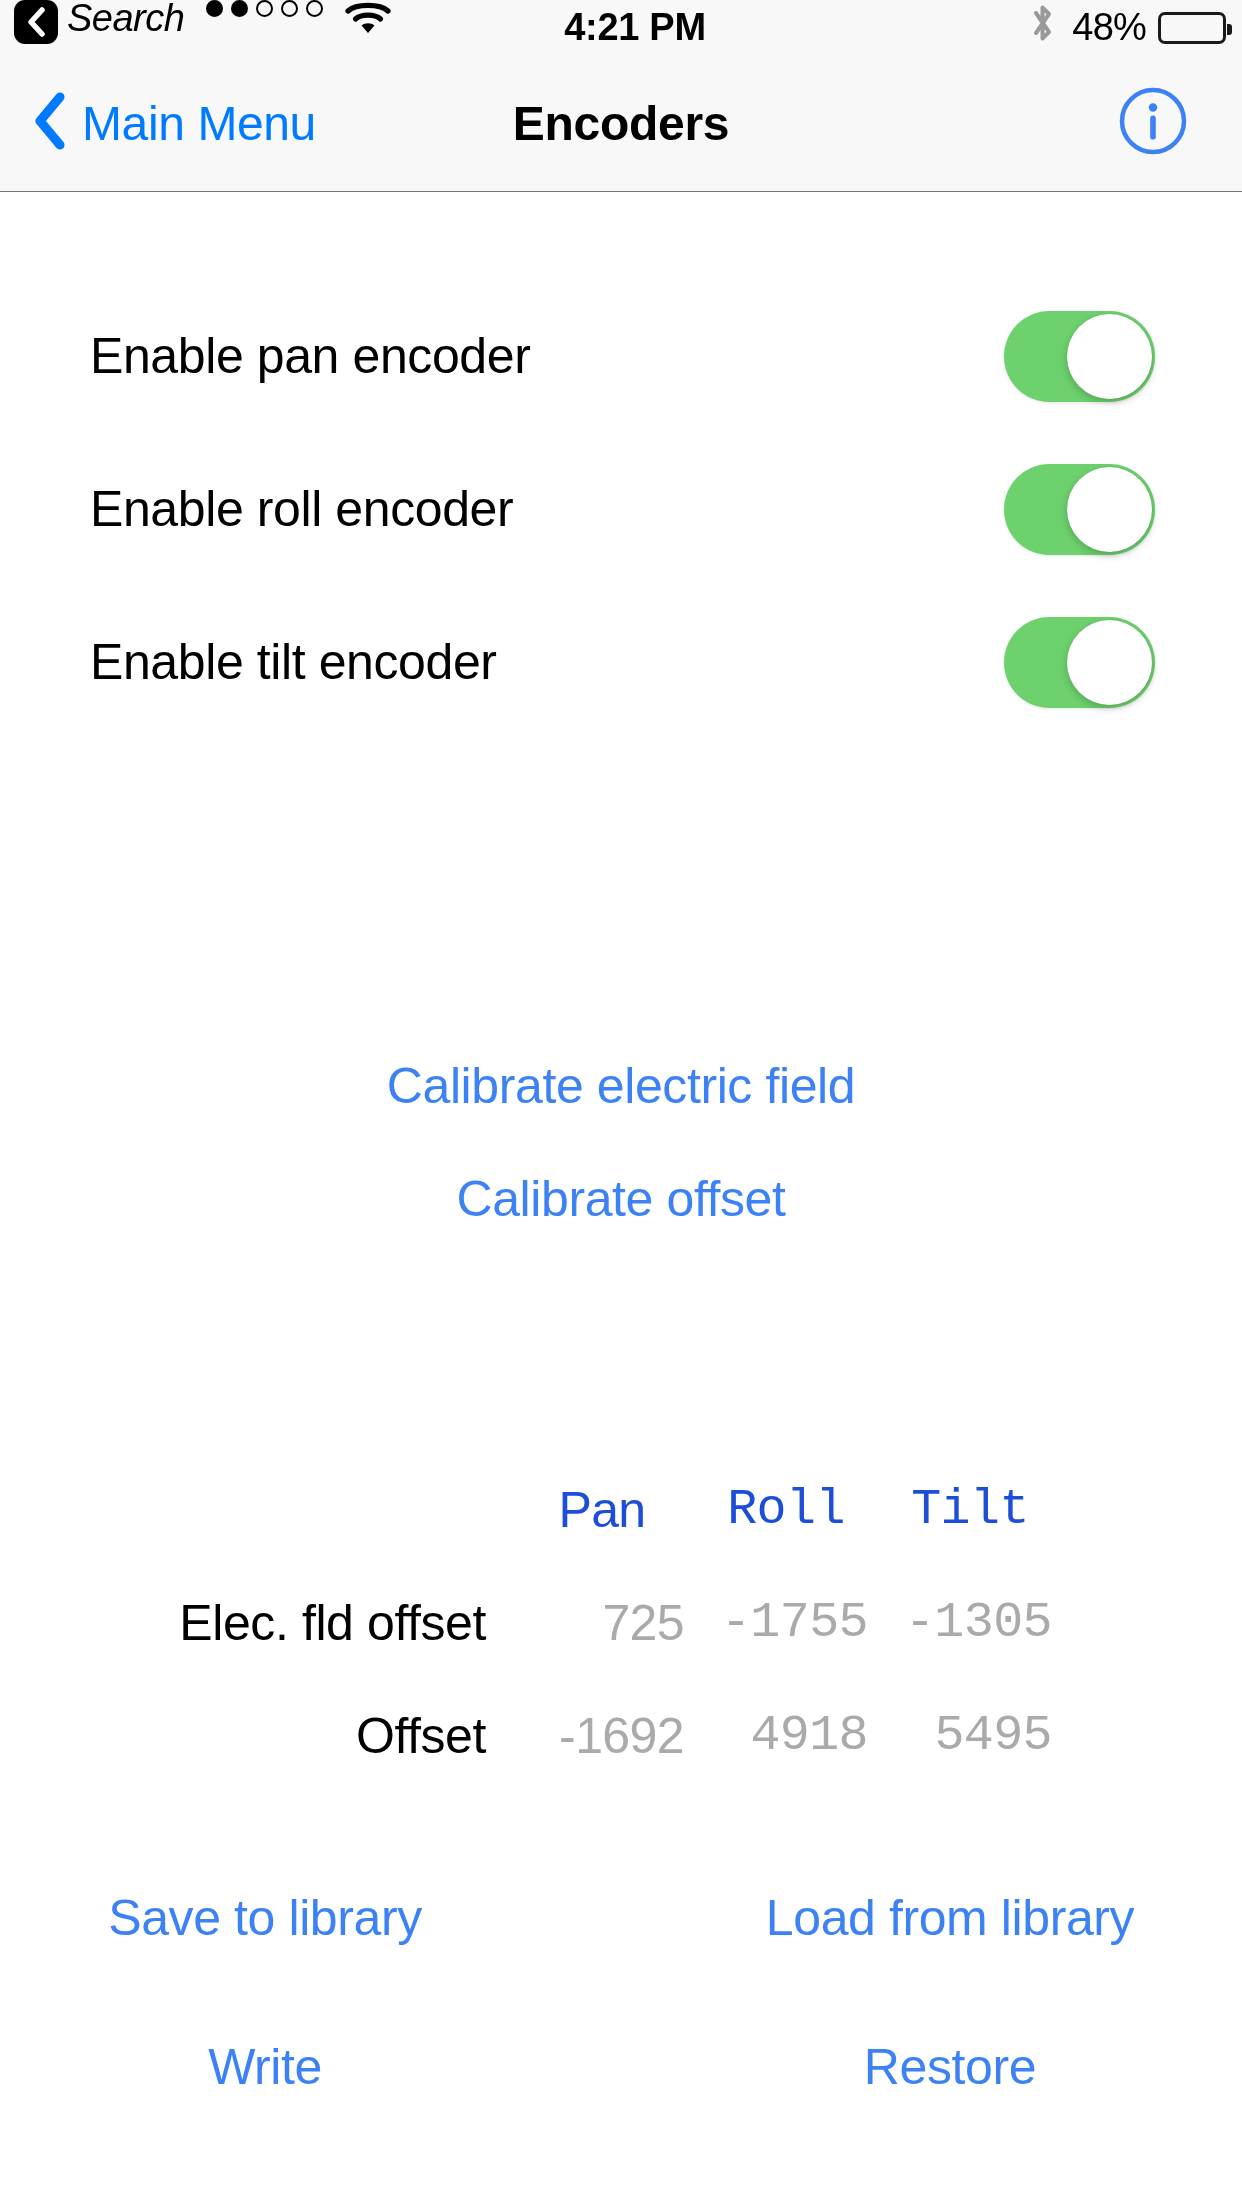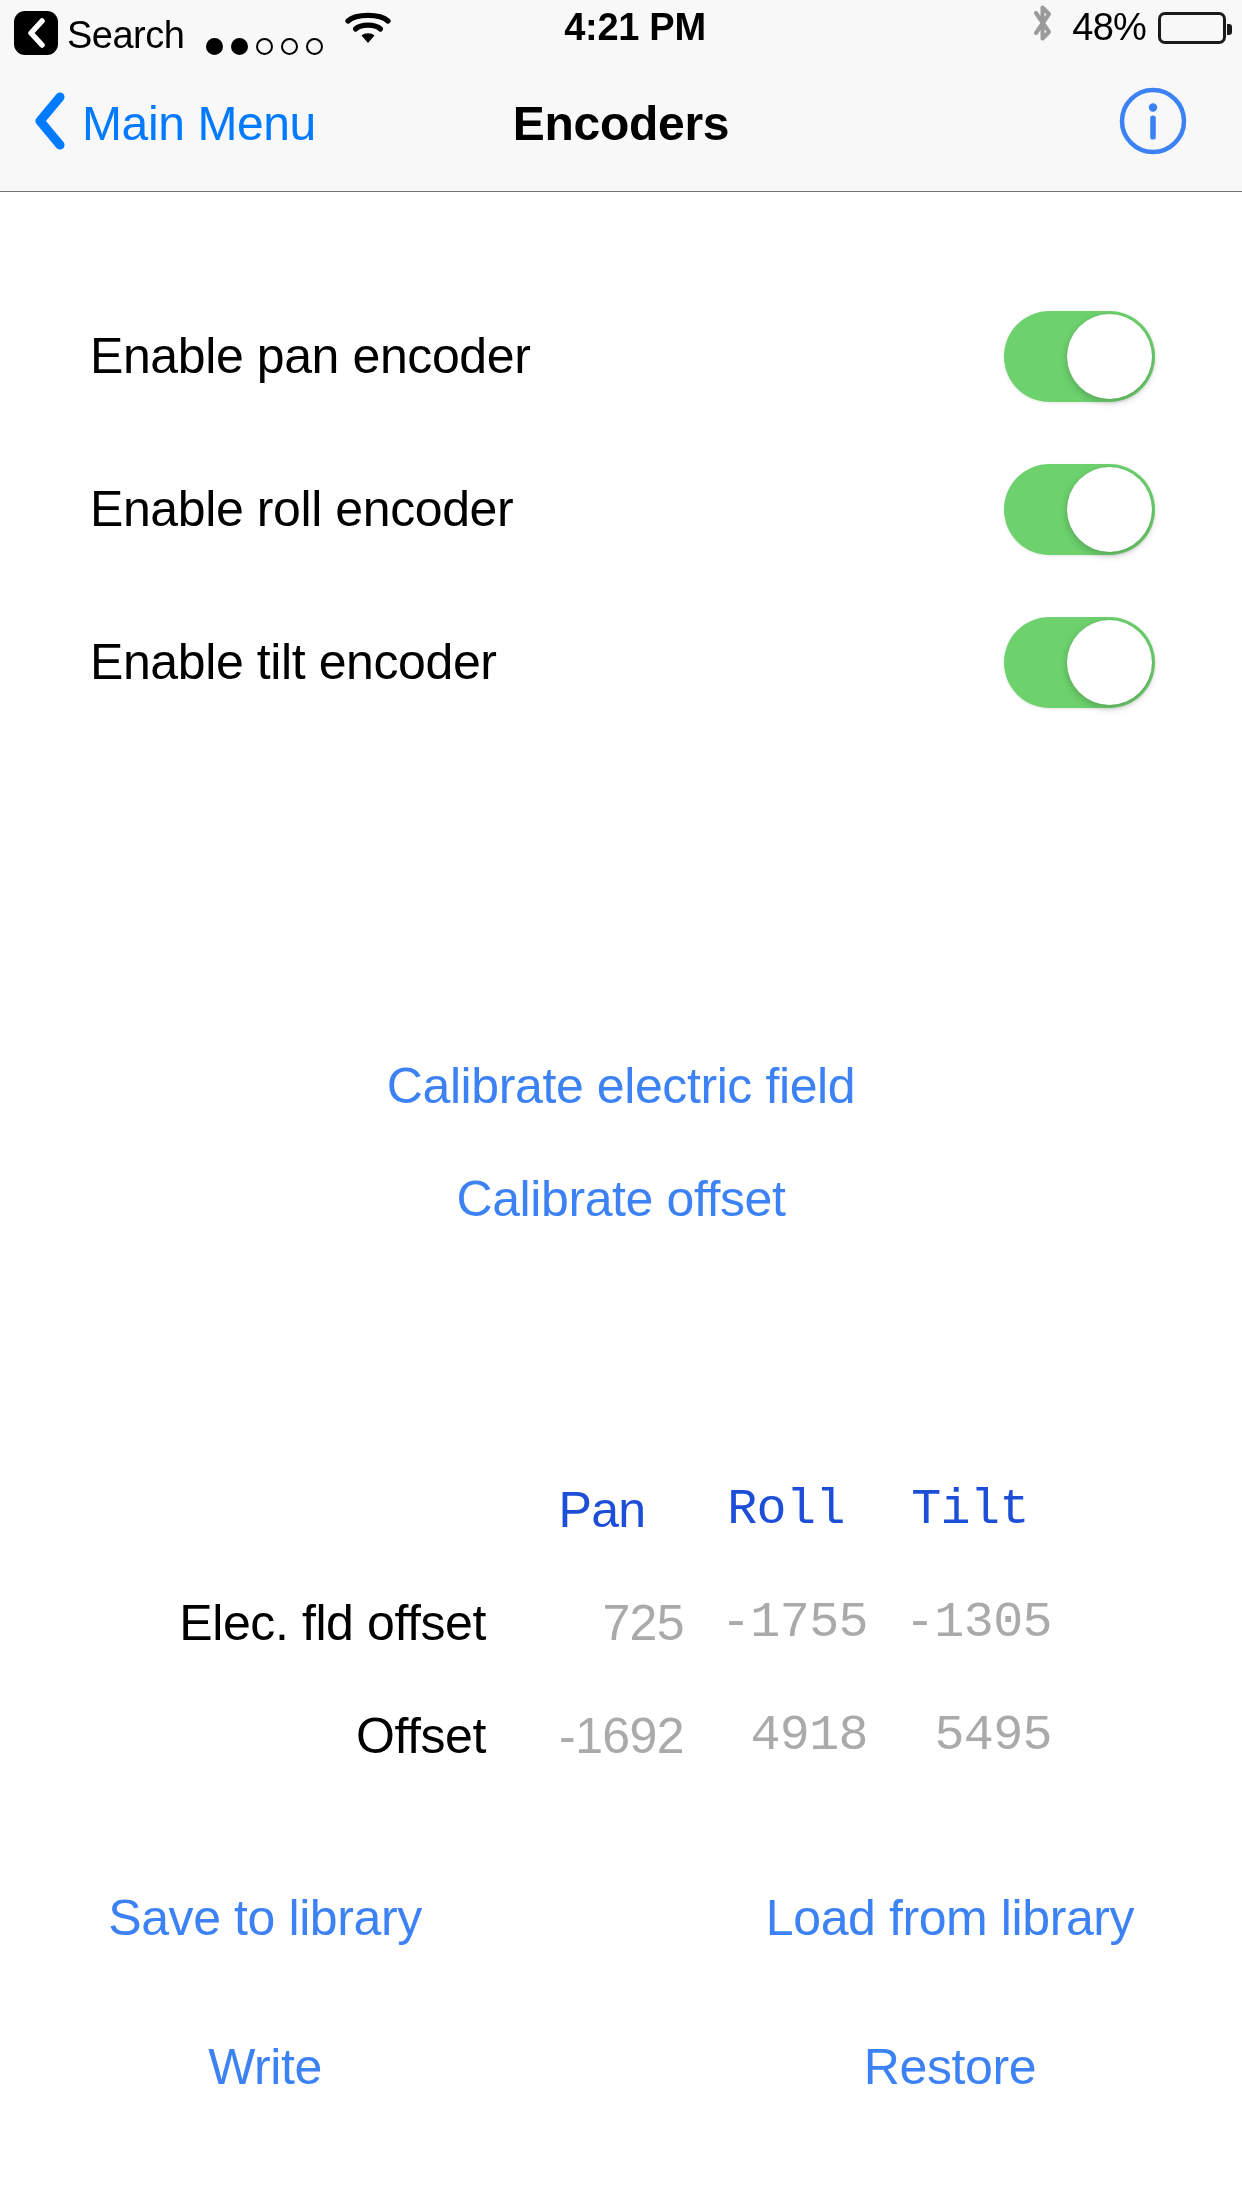--- a/index.html
+++ b/index.html
@@ -31,22 +31,23 @@
     display: flex;
     align-items: center;
     font-size: 37px;
     color: #000;
   }
   .status-left {
     position: absolute;
     left: 14px; top: 0;
     height: 55px;
     display: flex;
-    align-items: flex-end;
+    align-items: flex-start;
     gap: 0px;
+    font-style: italic;
   }
   .back-chip {
     width: 44px; height: 44px;
     background: #000;
     border-radius: 11px;
     display: flex;
     align-items: center;
     justify-content: center;
     margin-right: 9px;
   }

